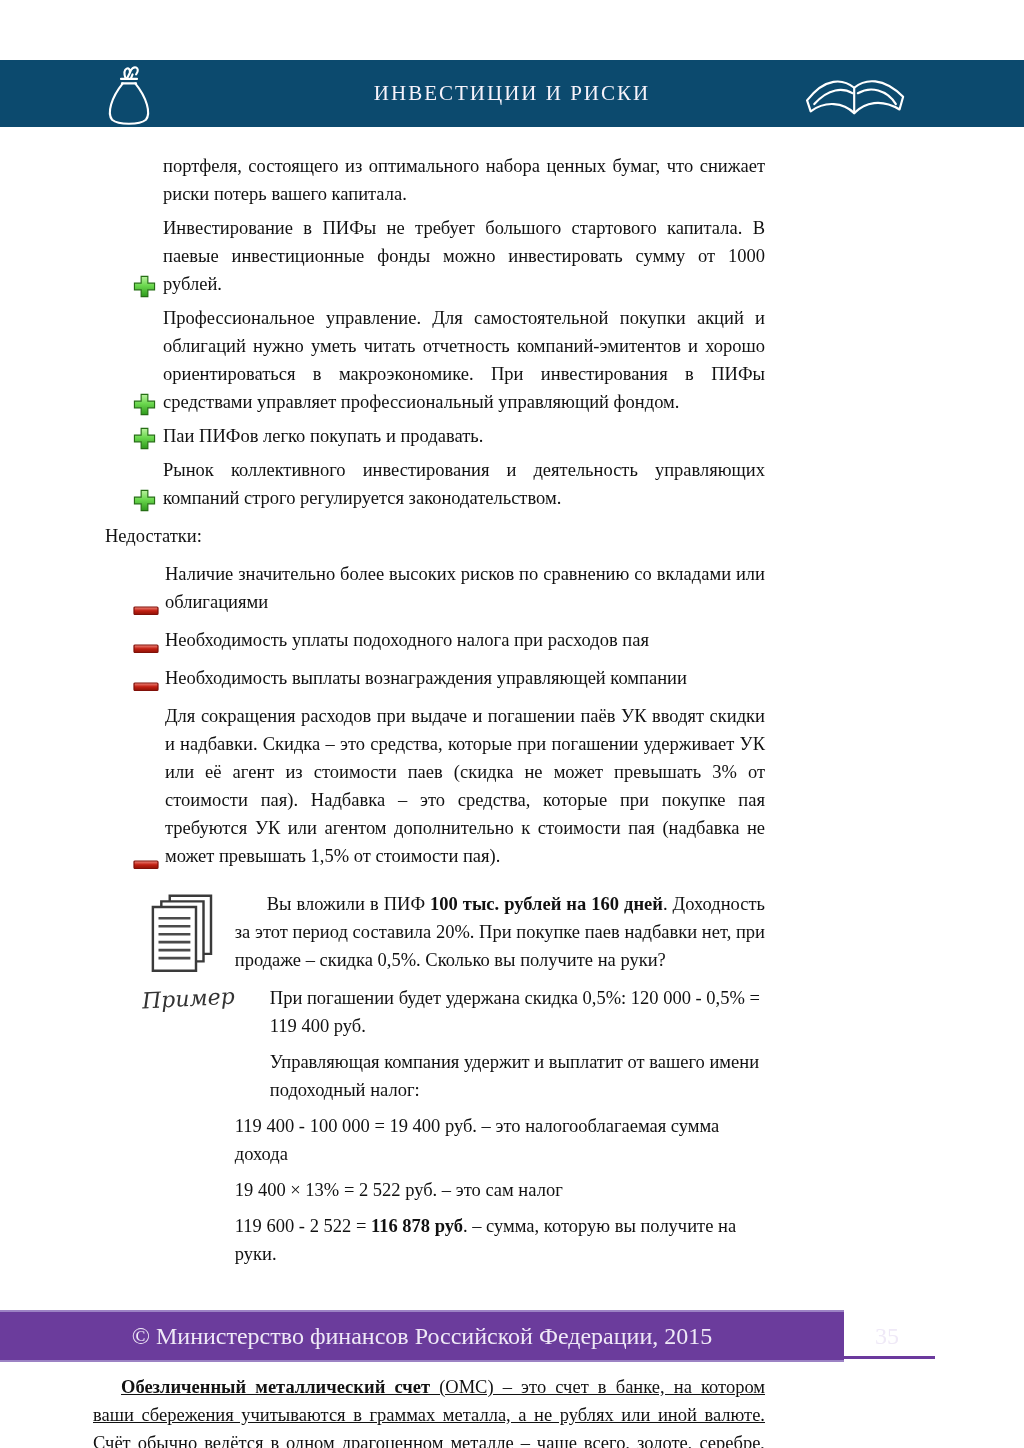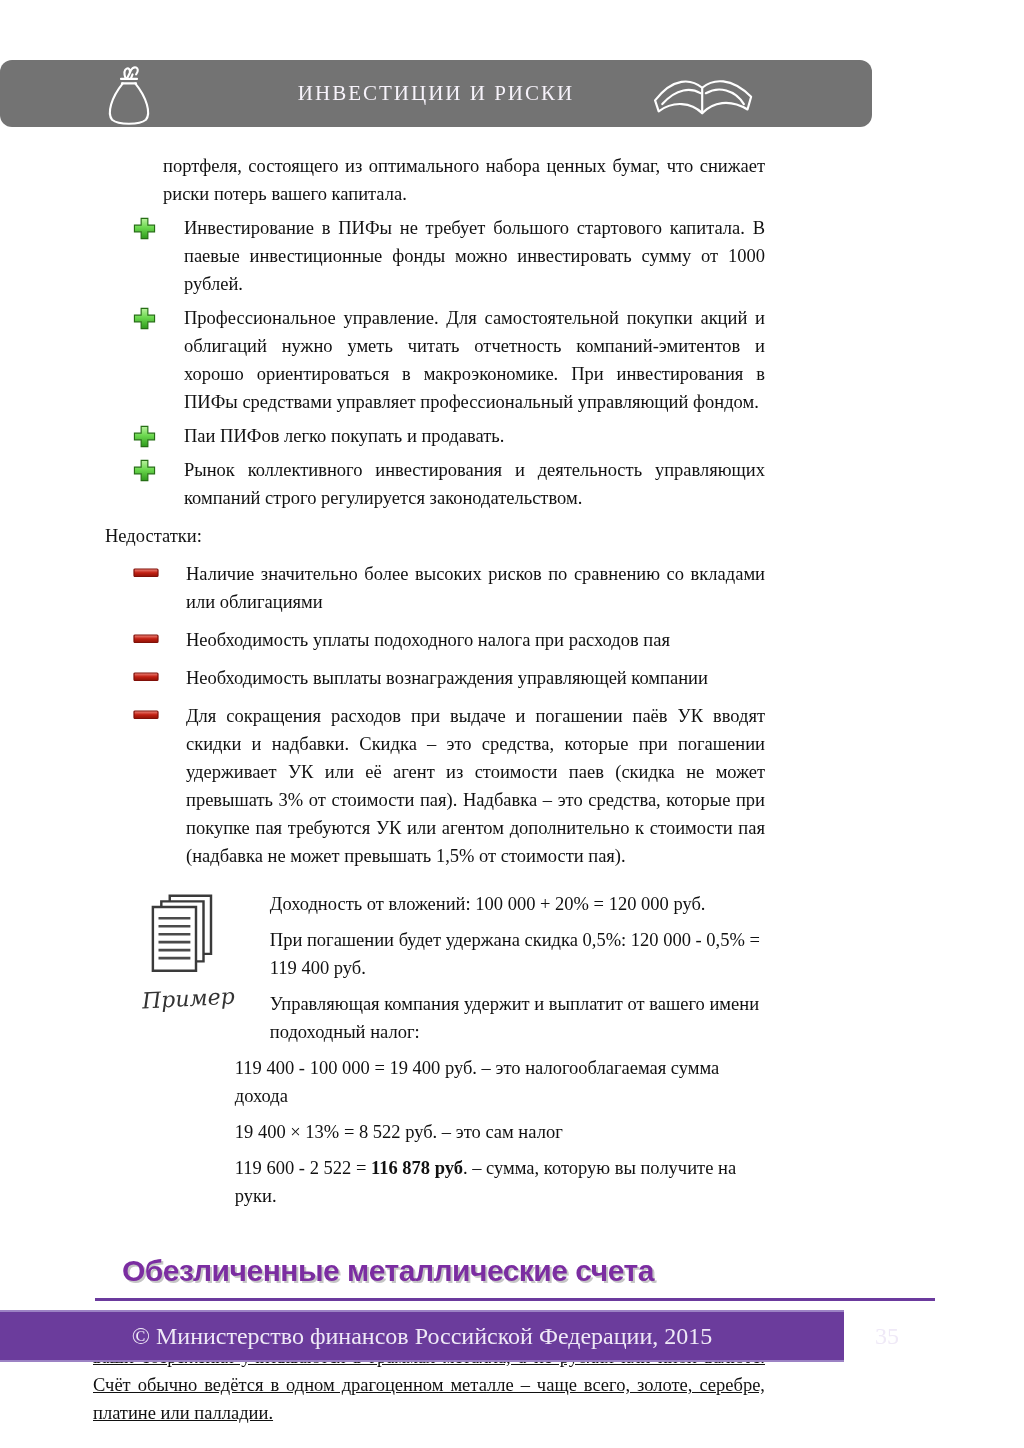--- a/index.html
+++ b/index.html
@@ -1,28 +1,28 @@
 <!DOCTYPE html>
 <html><head>
 <meta charset="utf-8">
 <style>
   html,body{margin:0;padding:0;background:#ffffff;}
   .page{position:relative;width:1024px;height:1448px;background:#ffffff;overflow:hidden;
         font-family:"Liberation Serif", serif;color:#111;}
   
-  .header-band{position:absolute;left:0;top:60px;width:872px;height:67px;background:#737373;border-radius:12px;}
+  .header-band{position:absolute;left:0;top:60px;width:1024px;height:67px;background:#0c4a6e;}
   .header-title{position:absolute;left:0;right:0;top:0;height:67px;line-height:67px;text-align:center;
         color:#f7f3fb;font-size:21px;letter-spacing:2px;font-family:"Liberation Serif",serif;}
   .hicon{position:absolute;top:2px;}
   .hicon.bag{left:98px;}
   .hicon.book{right:112px;top:6px;}
   
   .content{position:absolute;left:0;top:127px;width:884px;padding-top:25px;}
   .para-cont{margin:0 119px 6px 163px;font-size:18.5px;line-height:28px;text-align:justify;}
-  .bullet-row{display:flex;align-items:flex-start;margin:0 119px 6px 133px;gap:21px;}
+  .bullet-row{display:flex;align-items:flex-end;margin:0 119px 6px 133px;}
   .bullet-row .bicon{flex:0 0 24px;margin:3px 6px 0 0;}
   .bullet-row.minus .bicon{margin-top:8px;}
   .bullet-row .btext{flex:1;font-size:18.5px;line-height:28px;text-align:justify;}
   .bullet-row.minus{margin-bottom:10px;}
   .subhead{margin:10px 0 10px 105px;font-size:18.5px;line-height:28px;}
   
   .example{display:flex;margin:20px 119px 0 140px;}
   .example-left{flex:0 0 93px;padding-top:2px;}
   .example-label{margin-top:4px;margin-left:2px;font-family:"DejaVu Serif",serif;font-style:italic;
         font-size:22px;color:#333;transform:rotate(-3deg);}
@@ -164,25 +164,25 @@
             <path d="M21 10 H66 V74 H21 Z"></path>
             <path d="M12 16 H58 V84 H12 Z"></path>
             <g stroke="#4a4a4a" stroke-width="2.8">
               <path d="M18 28 H52 M18 36.5 H52 M18 45 H52 M18 53.5 H52 M18 62 H52 M18 70.5 H52"></path>
             </g>
           </svg>
         </span>
         <div class="example-label">Пример</div>
       </div>
       <div class="example-right">
-        <div class="ex-line">Доходность от вложений: 100 000 + 20% = 120 000 руб.</div>
+        <p class="ex-intro"><span>Вы вложили в ПИФ </span><span class="b">100 тыс. рублей на 160 дней</span><span>. Доходность за этот период составила 20%. При покупке паев надбавки нет, при продаже – скидка 0,5%. Сколько вы получите на руки?</span></p>
         <div class="ex-line">При погашении будет удержана скидка 0,5%: 120 000 - 0,5% = 119 400 руб.</div>
         <div class="ex-line">Управляющая компания удержит и выплатит от вашего имени подоходный налог:</div>
         <div class="ex-calc">119 400 - 100 000 = 19 400 руб.  – это налогооблагаемая сумма дохода</div>
-        <div class="ex-calc">19 400 × 13% = 8 522 руб. – это сам налог</div>
+        <div class="ex-calc">19 400 × 13% = 2 522 руб. – это сам налог</div>
         <div class="ex-calc"><span>119 600 - 2 522 = </span><span class="b">116 878 руб</span><span>. – сумма, которую вы получите на руки.</span></div>
       </div>
     </div>
 
     <h1 class="section-title">Обезличенные металлические счета</h1>
     <div class="section-rule"></div>
     <p class="section-para"><span class="b">Обезличенный металлический счет</span><span> (ОМС) – это счет в банке, на котором ваши сбережения учитываются в граммах металла, а не рублях или иной валюте. Счёт обычно ведётся в одном драгоценном металле – чаще всего, золоте, серебре, платине или палладии.</span></p>
 
   </div>
 

